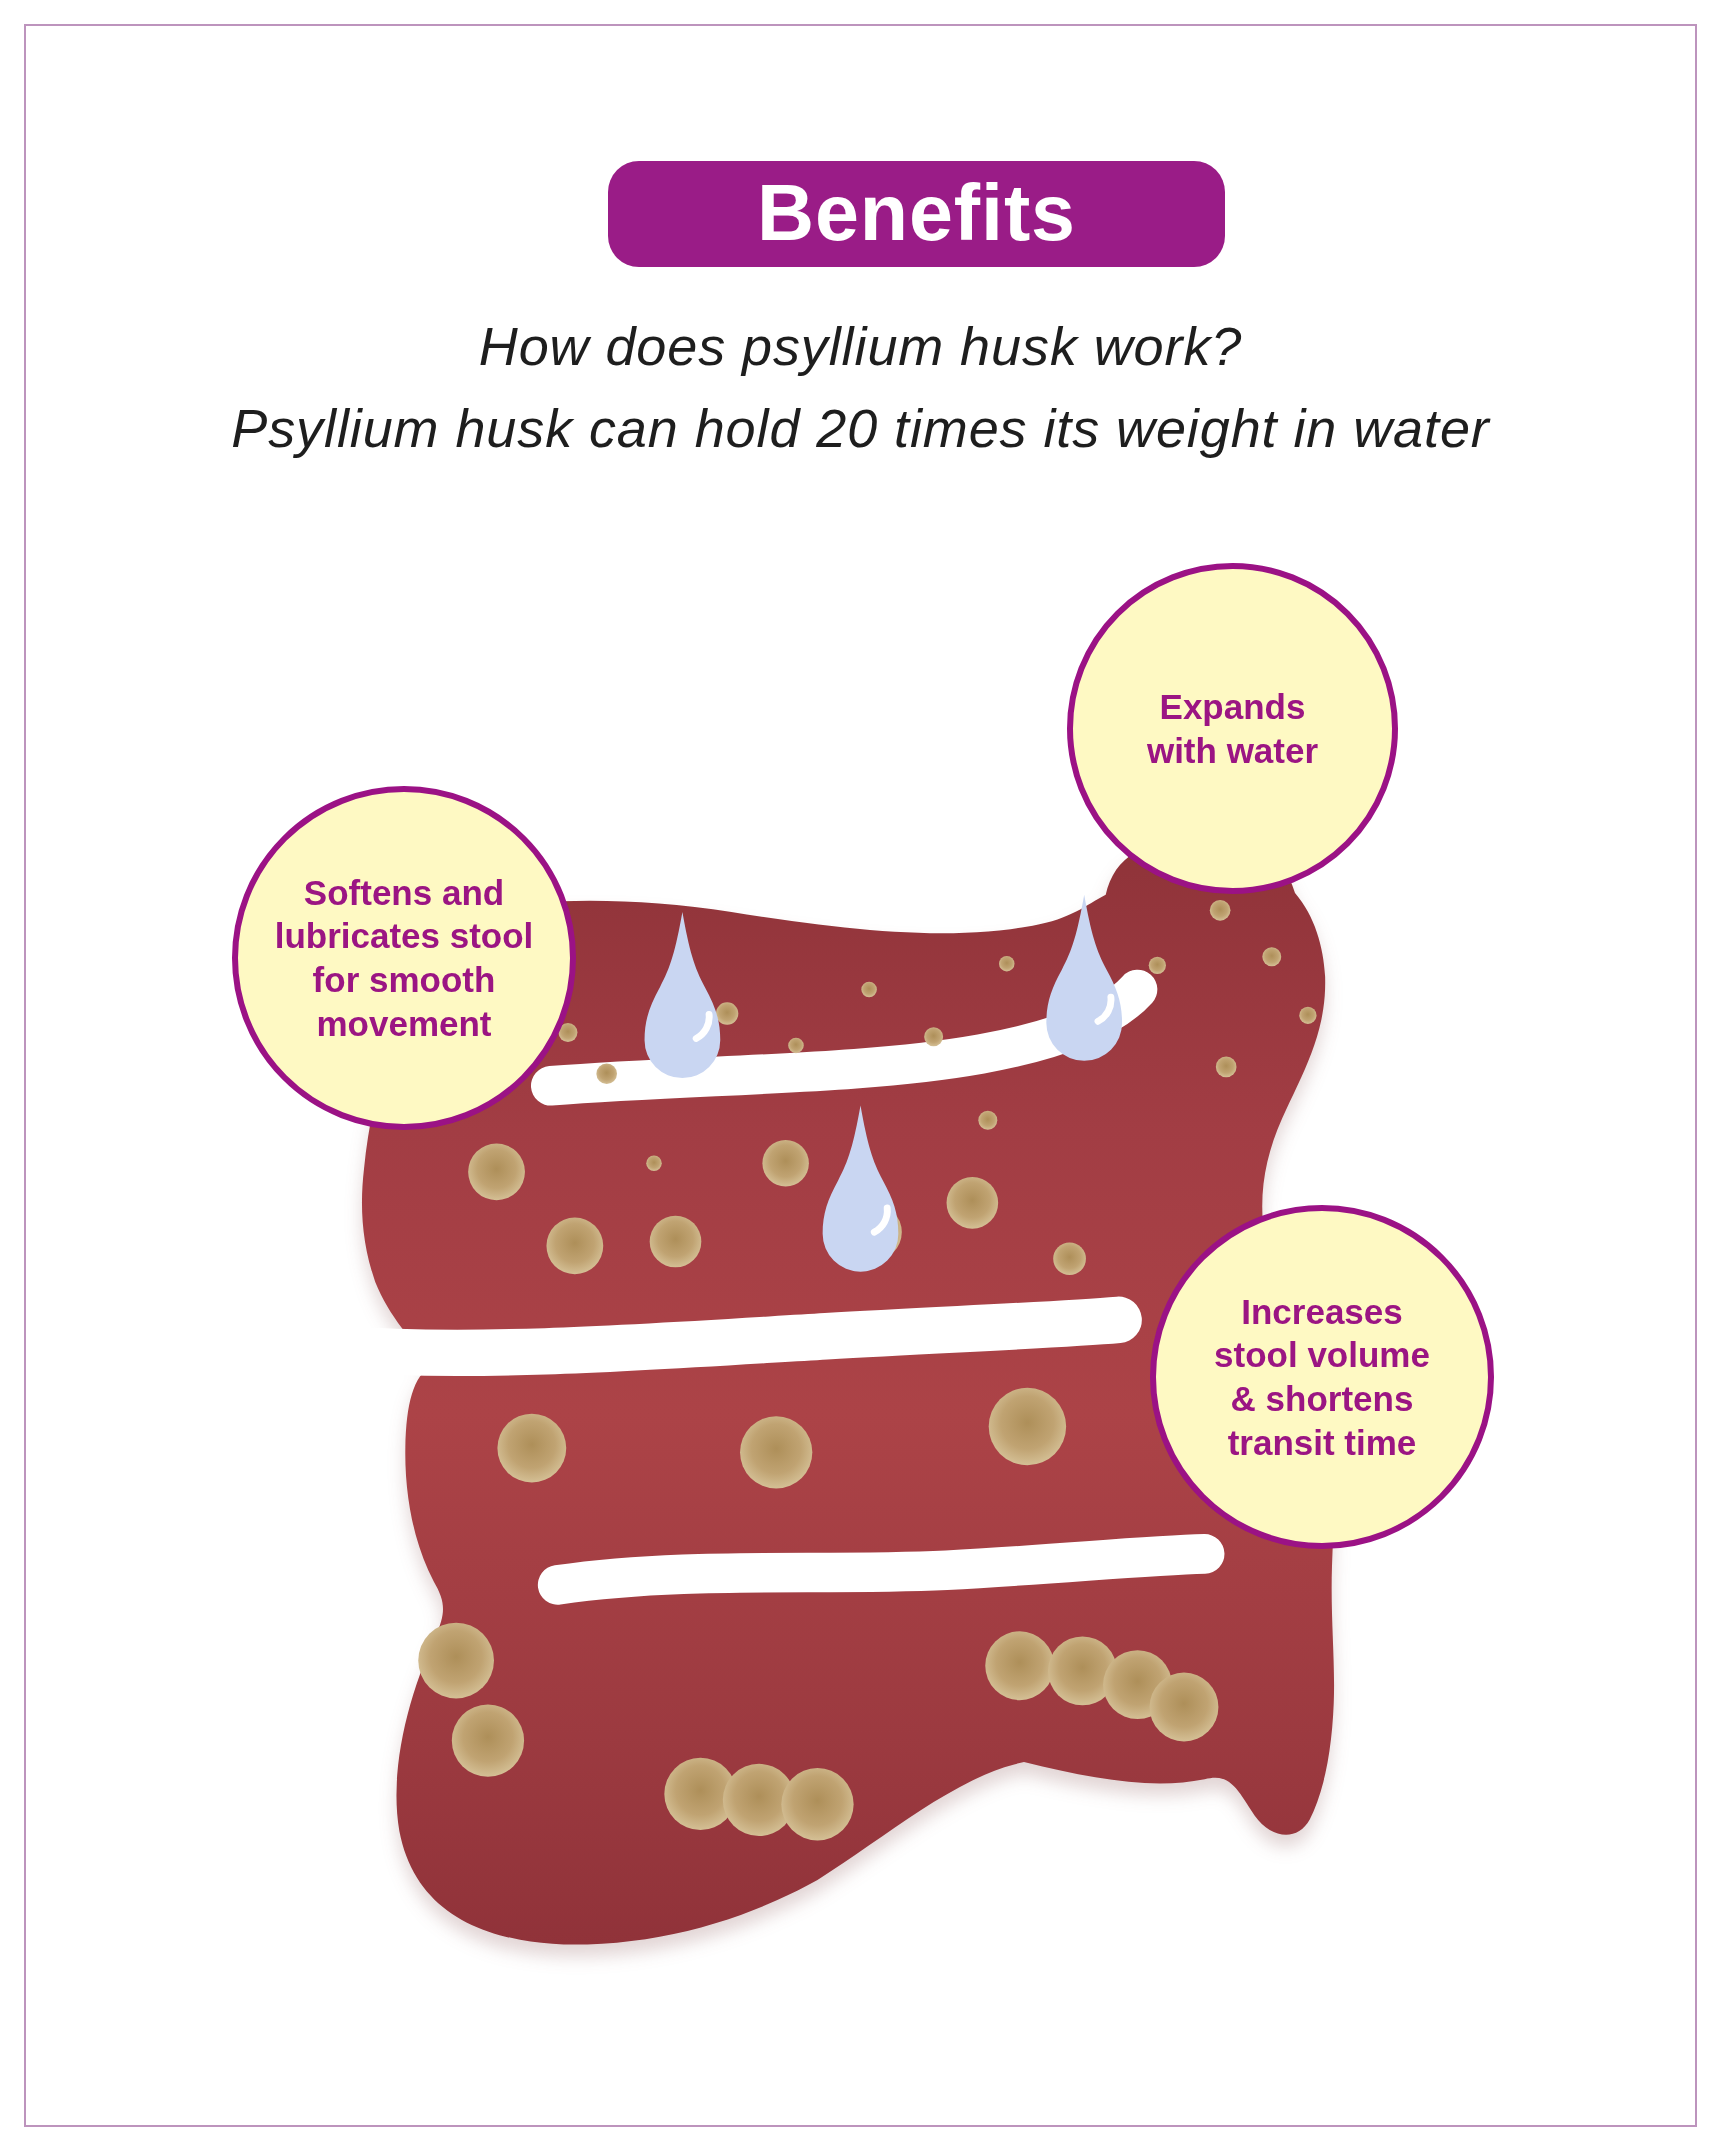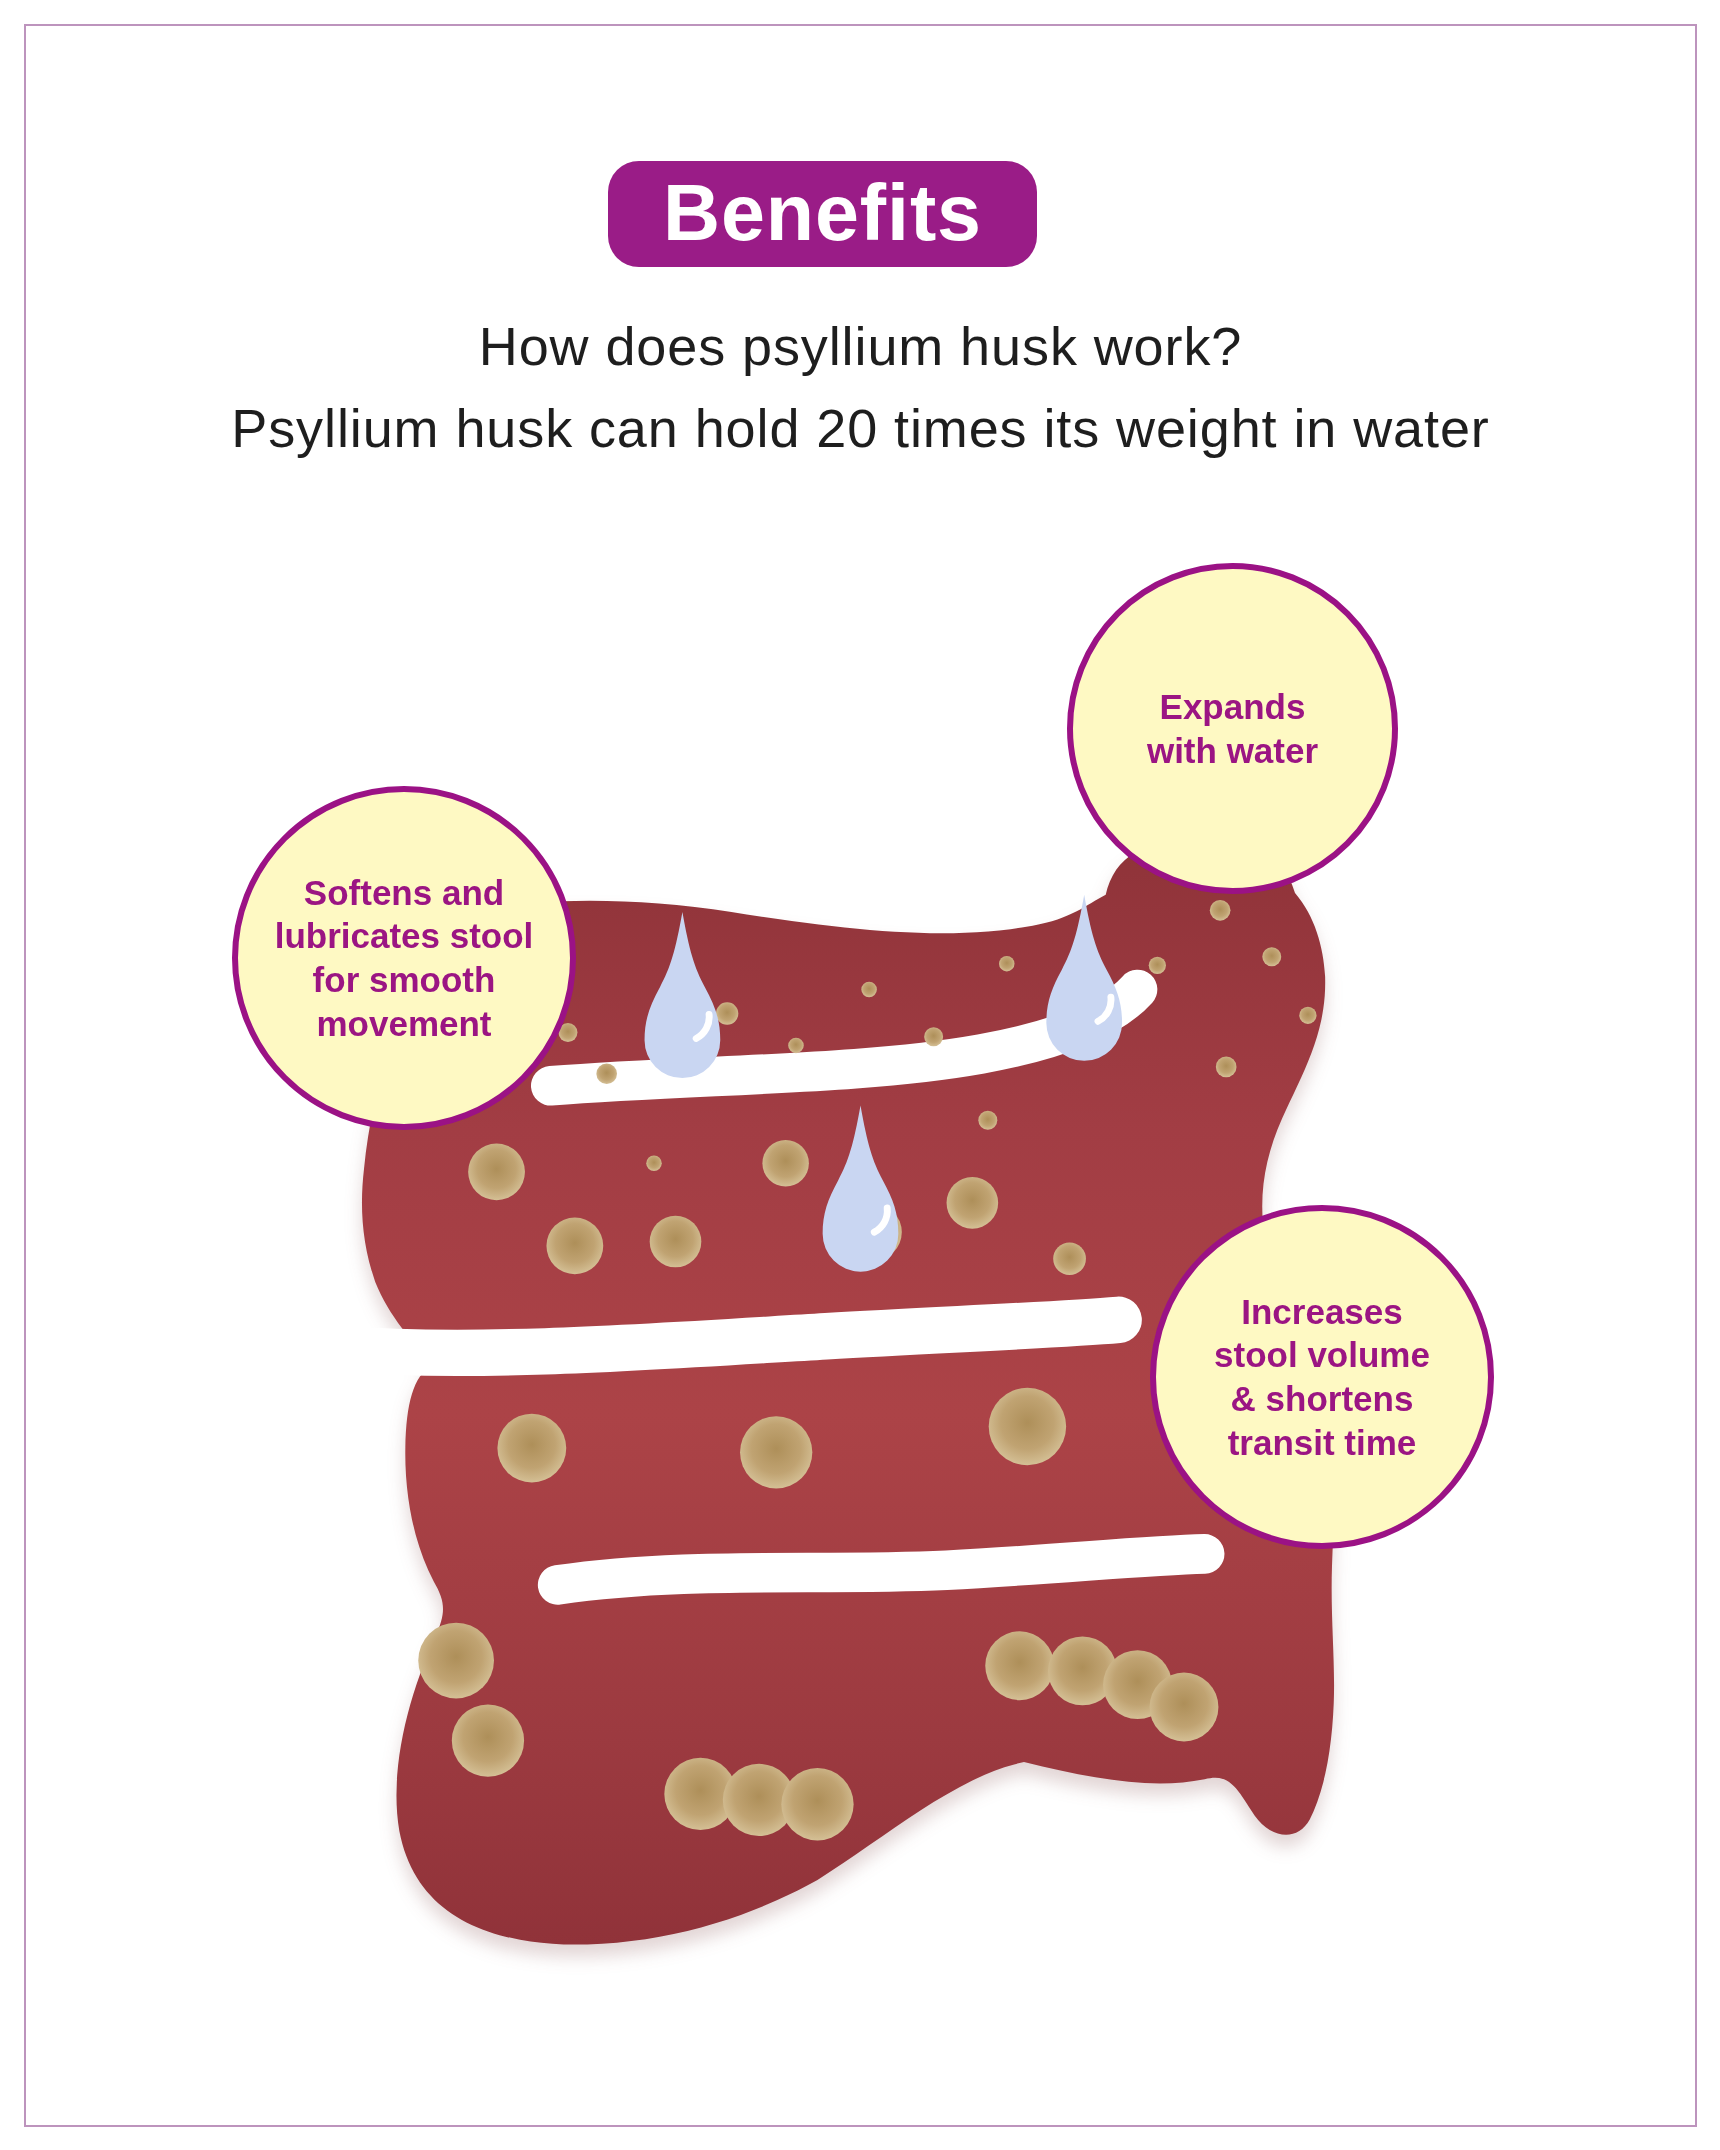--- a/index.html
+++ b/index.html
@@ -11,38 +11,39 @@
     font-family:"Liberation Sans", sans-serif;
   }
   .frame{
     position:absolute;
     left:24px;top:24px;right:24px;bottom:24px;
     border:2.6px solid #BD94BD;
     pointer-events:none;
   }
   .badge{
     position:absolute;
-    left:608px;top:161px;width:429px;height:106px;
+    left:608px;top:161px;width:617px;height:106px;
     background:#9A1C87;
     border-radius:31px;
     color:#ffffff;
     font-size:79px;
     font-weight:800;
     text-align:center;
     line-height:104px;
     letter-spacing:0.9px;
   }
   .heading{
     position:absolute;
     left:0;width:1721px;
     text-align:center;
     color:#1E1E1E;
     font-size:54px;
     font-weight:400;
     letter-spacing:0.9px;
+    font-style:italic;
   }
   #heading-line1{top:315px;}
   #heading-line2{top:397px;}
   #illustration{
     position:absolute;left:0;top:0;width:1721px;height:2151px;
   }
   .tube{
     fill:url(#redG);
     filter:drop-shadow(0 14px 10px rgba(110,45,45,0.20));
   }

